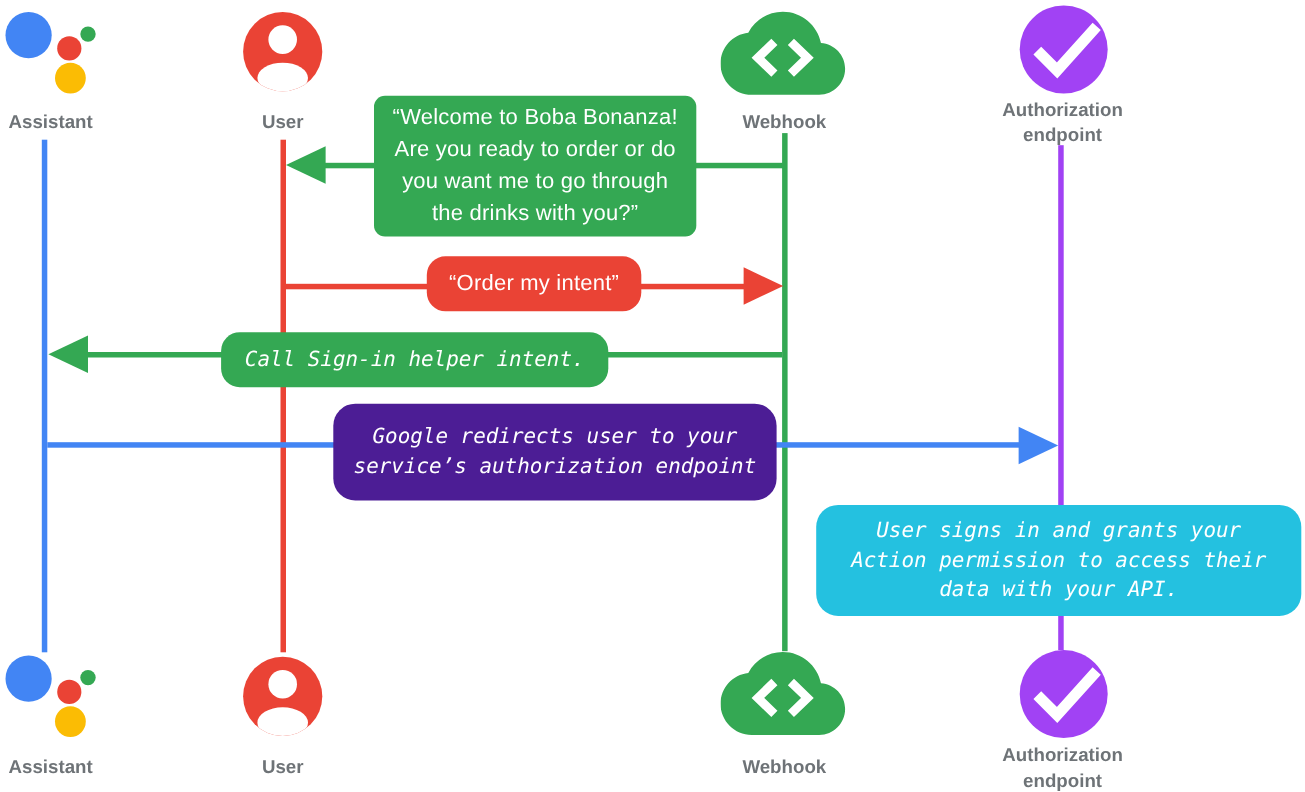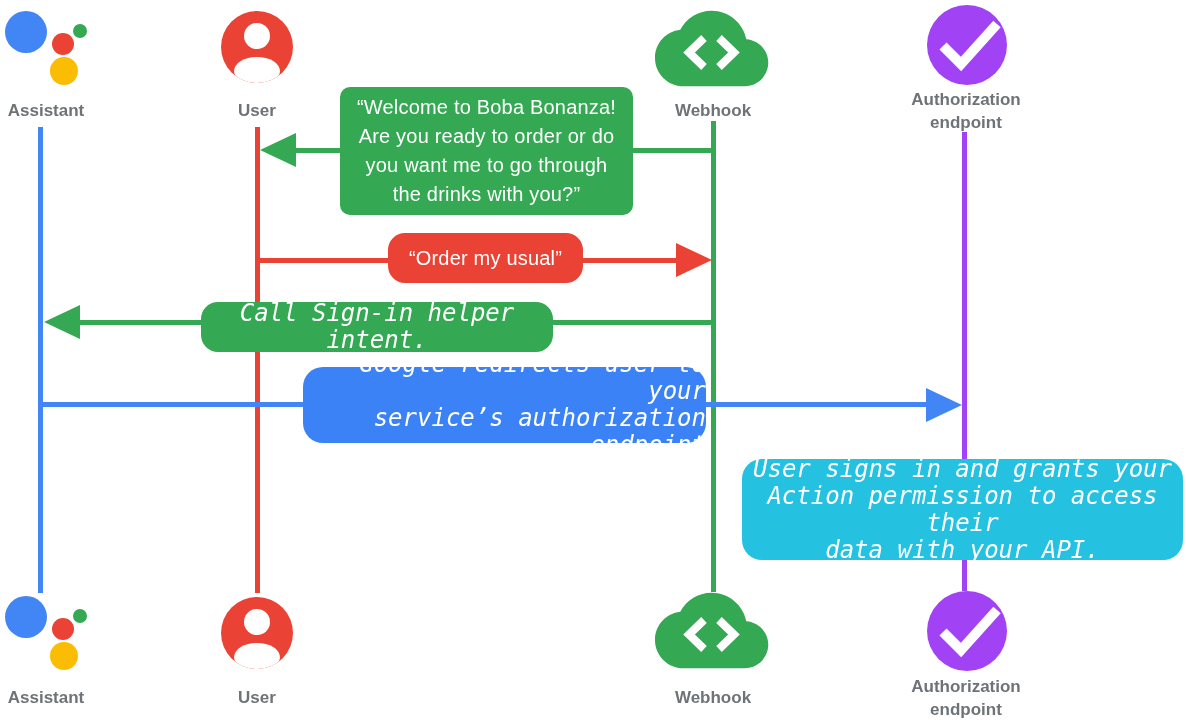--- a/index.html
+++ b/index.html
@@ -19,21 +19,21 @@
   .msg {
     position: absolute;
     display: flex;
     align-items: center;
     justify-content: center;
     text-align: center;
     color: #ffffff;
   }
   .msg-text { white-space: pre-line; }
   .msg.sans { font-size: 20px; line-height: 29px; letter-spacing: 0.2px; }
-  .msg.mono { font-family: "DejaVu Sans Mono", monospace; font-style: italic; font-size: 24px; line-height: 27px; }
+  .msg.mono { font-family: "DejaVu Sans Mono", monospace; font-style: italic; font-size: 19px; line-height: 27px; }
   .actor-label {
     position: absolute;
     width: 170px;
     text-align: center;
     font-weight: bold;
     font-size: 17px;
     line-height: 23px;
     color: #6E7377;
     white-space: pre-line;
   }
@@ -62,28 +62,28 @@
   <div class="arrowhead point-right" style="left:926px; top:388px; border-left-color:#4285F4;"></div>
 
   <div class="msg sans" style="left:340px; top:87px; width:293px; height:128px; border-radius:10px; background:#34A853;">
     <span class="msg-text">“Welcome to Boba Bonanza!
 Are you ready to order or do
 you want me to go through
 the drinks with you?”</span>
   </div>
 
   <div class="msg sans" style="left:388px; top:233px; width:195px; height:50px; border-radius:17px; background:#EA4335;">
-    <span class="msg-text">“Order my usual”</span>
+    <span class="msg-text">“Order my intent”</span>
   </div>
 
   <div class="msg mono" style="left:201px; top:302px; width:352px; height:50px; border-radius:17px; background:#34A853;">
     <span class="msg-text">Call Sign-in helper intent.</span>
   </div>
 
-  <div class="msg mono" style="left:303px; top:367px; width:403px; height:76px; border-radius:20px; background:#3b82f6;text-align:right;">
+  <div class="msg mono" style="left:303px; top:367px; width:403px; height:88px; border-radius:20px; background:#4c1d95;">
     <span class="msg-text">Google redirects user to your
 service’s authorization endpoint</span>
   </div>
 
   <div class="msg mono" style="left:742px; top:459px; width:441px; height:101px; border-radius:20px; background:#24C1E0;text-align:center;">
     <span class="msg-text">User signs in and grants your
 Action permission to access their
 data with your API.</span>
   </div>
 

